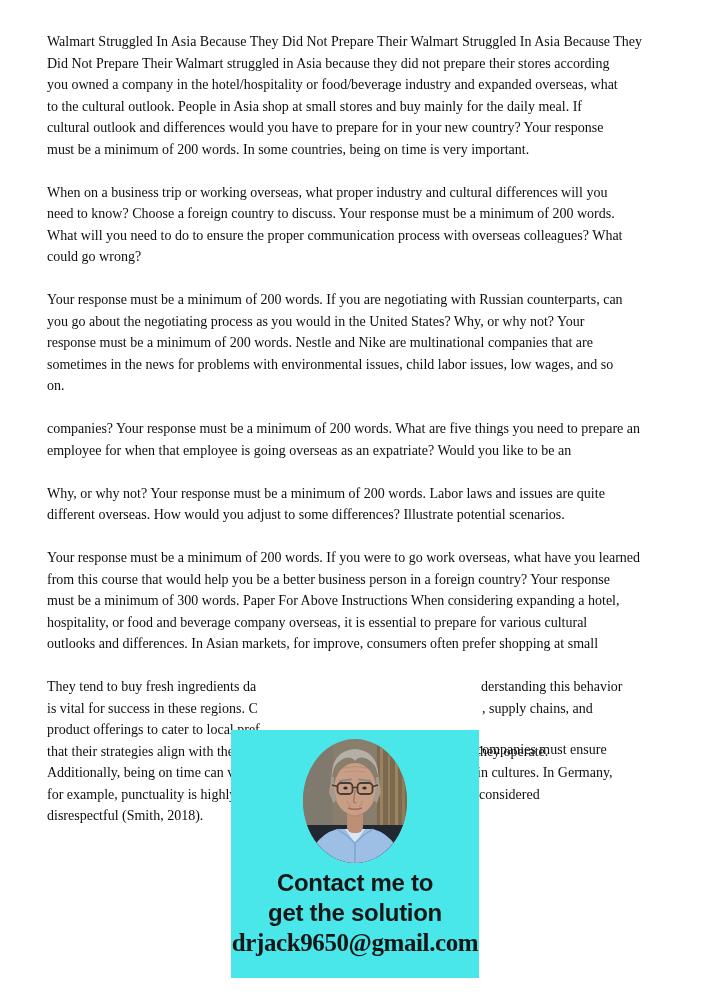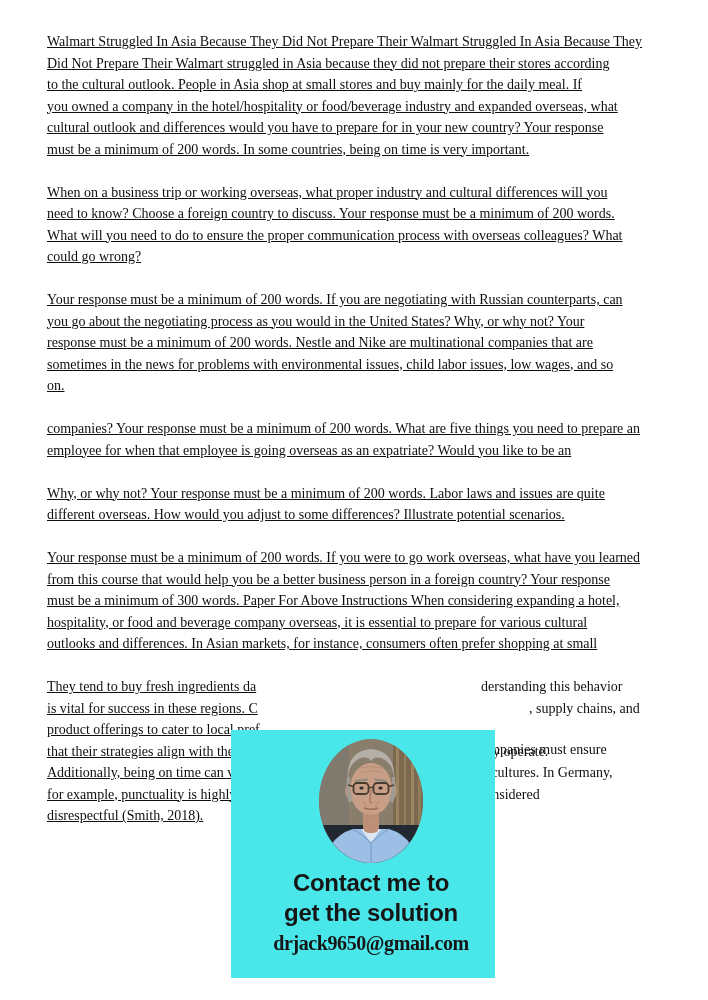--- a/index.html
+++ b/index.html
@@ -6,33 +6,33 @@
   body {
     width: 708px; height: 1000px;
     background: #ffffff;
     font-family: "Liberation Serif", serif;
     font-size: 14px;
     color: #0e0e0e;
     position: relative;
     overflow: hidden;
   }
   .page { position: absolute; left: 0; top: 0; width: 708px; height: 1000px; }
-  .text-col { position: absolute; left: 47px; top: 31px; width: 640px; text-decoration: underline; }
+  .text-col { position: absolute; left: 47px; top: 31px; width: 640px; }
   .para { margin: 0 0 21.5px 0; }
   .line {
     height: 21.5px; line-height: 21.5px;
     white-space: nowrap; position: relative;
   }
   .rfrag { position: absolute; top: 0; white-space: nowrap; }
 
   .overlay {
     position: absolute; left: 231px; top: 730px;
     width: 248px; height: 248px;
     display: flex; flex-direction: column; align-items: center;
-    z-index: 5; overflow: hidden; padding-left: 16px;
+    z-index: 5; overflow: hidden;
   }
   .photo {
     margin-top: 9px;
     width: 104px; height: 124px;
     border-radius: 52px / 62px;
     overflow: hidden;
     flex: 0 0 auto;
   }
   .photo svg { display: block; }
   .contact-heading {
@@ -41,37 +41,37 @@
     font-weight: 700;
     font-size: 24px;
     line-height: 30px;
     letter-spacing: -0.3px;
     text-align: center;
   }
   .contact-email {
     margin-top: 2px;
     font-family: "Liberation Serif", serif;
     font-weight: 700;
-    font-size: 20px;
+    font-size: 25px;
     line-height: 26px;
     letter-spacing: -0.4px;
     text-align: center;
   }
 </style>
 </head>
 <body>
 
 <div class="page">
 
   <div class="text-col">
       <div class="para">
         <div class="line">Walmart Struggled In Asia Because They Did Not Prepare Their Walmart Struggled In Asia Because They</div>
         <div class="line">Did Not Prepare Their Walmart struggled in Asia because they did not prepare their stores according</div>
+        <div class="line">you owned a company in the hotel/hospitality or food/beverage industry and expanded overseas, what</div>
         <div class="line">to the cultural outlook. People in Asia shop at small stores and buy mainly for the daily meal. If</div>
-        <div class="line">you owned a company in the hotel/hospitality or food/beverage industry and expanded overseas, what</div>
         <div class="line">cultural outlook and differences would you have to prepare for in your new country? Your response</div>
         <div class="line">must be a minimum of 200 words. In some countries, being on time is very important.</div>
       </div>
       <div class="para">
         <div class="line">When on a business trip or working overseas, what proper industry and cultural differences will you</div>
         <div class="line">need to know? Choose a foreign country to discuss. Your response must be a minimum of 200 words.</div>
         <div class="line">What will you need to do to ensure the proper communication process with overseas colleagues? What</div>
         <div class="line">could go wrong?</div>
       </div>
       <div class="para">
@@ -87,25 +87,25 @@
       </div>
       <div class="para">
         <div class="line">Why, or why not? Your response must be a minimum of 200 words. Labor laws and issues are quite</div>
         <div class="line">different overseas. How would you adjust to some differences? Illustrate potential scenarios.</div>
       </div>
       <div class="para">
         <div class="line">Your response must be a minimum of 200 words. If you were to go work overseas, what have you learned</div>
         <div class="line">from this course that would help you be a better business person in a foreign country? Your response</div>
         <div class="line">must be a minimum of 300 words. Paper For Above Instructions When considering expanding a hotel,</div>
         <div class="line">hospitality, or food and beverage company overseas, it is essential to prepare for various cultural</div>
-        <div class="line">outlooks and differences. In Asian markets, for instance, consumers often prefer shopping at small</div>
+        <div class="line">outlooks and differences. In Asian markets, for improve, consumers often prefer shopping at small</div>
       </div>
       <div class="para">
         <div class="line"><span>They tend to buy fresh ingredients da</span><span class="rfrag" style="left: 434px;">derstanding this behavior</span></div>
-        <div class="line"><span>is vital for success in these regions. C</span><span class="rfrag" style="left: 435px; margin-left: 47px;">, supply chains, and</span></div>
+        <div class="line"><span>is vital for success in these regions. C</span><span class="rfrag" style="left: 435px;">, supply chains, and</span></div>
         <div class="line"><span>product offerings to cater to local pref</span><span class="rfrag" style="left: 429px; margin-top: 20px;">companies must ensure</span></div>
         <div class="line"><span>that their strategies align with the cult</span><span class="rfrag" style="left: 429px;">they operate.</span></div>
         <div class="line"><span>Additionally, being on time can vary</span><span class="rfrag" style="left: 430px;">in cultures. In Germany,</span></div>
         <div class="line"><span>for example, punctuality is highly val</span><span class="rfrag" style="left: 432px;">considered</span></div>
         <div class="line"><span>disrespectful (Smith, 2018).</span></div>
       </div>
     </div>
 
   <div class="overlay" style="background: rgb(74, 231, 234); color: rgb(22, 22, 22);">
     <div class="photo">

